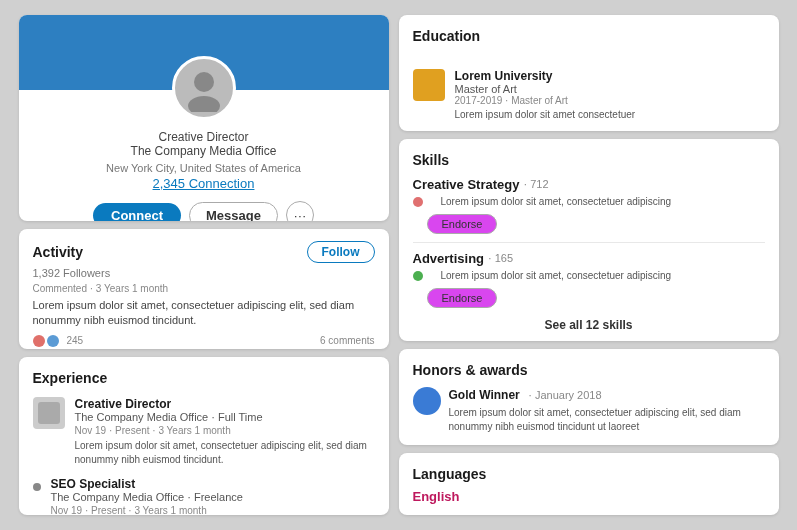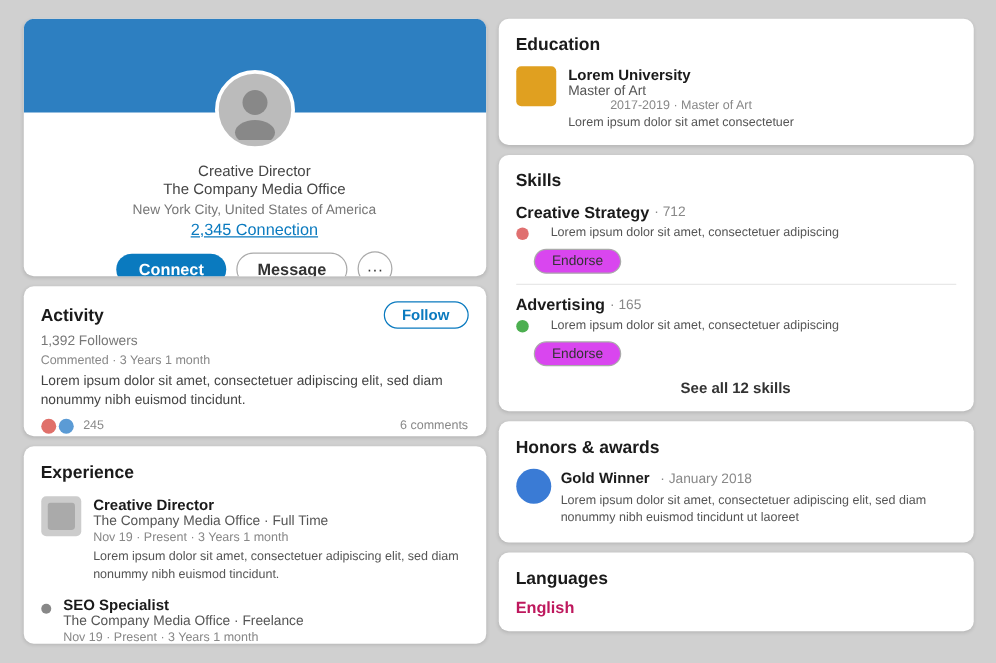--- a/index.html
+++ b/index.html
@@ -225,31 +225,31 @@
     .exp-desc { font-size: 10px; color: #555; line-height: 1.4; margin-top: 3px; }
 
     
     .right-panel {
       flex: 1;
       display: flex;
       flex-direction: column;
       gap: 8px;
     }
     .edu-card { padding: 12px 14px; }
-    .edu-item { display: flex; gap: 10px; margin-top: 8px; }
+    .edu-item { display: flex; gap: 10px; margin-top: 24px; }
     .edu-icon {
       width: 32px;
       height: 32px;
       background: #e0a020;
       border-radius: 4px;
       flex-shrink: 0;
     }
     .edu-school { font-size: 12px; font-weight: 700; color: #1a1a1a; }
     .edu-degree { font-size: 11px; color: #555; }
-    .edu-dates { font-size: 10px; color: #888; text-align: center; }
+    .edu-dates { font-size: 10px; color: #888; }
     .edu-desc { font-size: 10px; color: #555; margin-top: 3px; }
 
     .skills-card { padding: 12px 14px; }
     .skill-item { margin-top: 8px; }
     .skill-name-row { display: flex; align-items: center; gap: 4px; margin-bottom: 3px; }
     .skill-name { font-size: 13px; font-weight: 700; color: #1a1a1a; }
     .skill-score { font-size: 11px; color: #888; }
     .skill-indicator {
       width: 10px;
       height: 10px;

